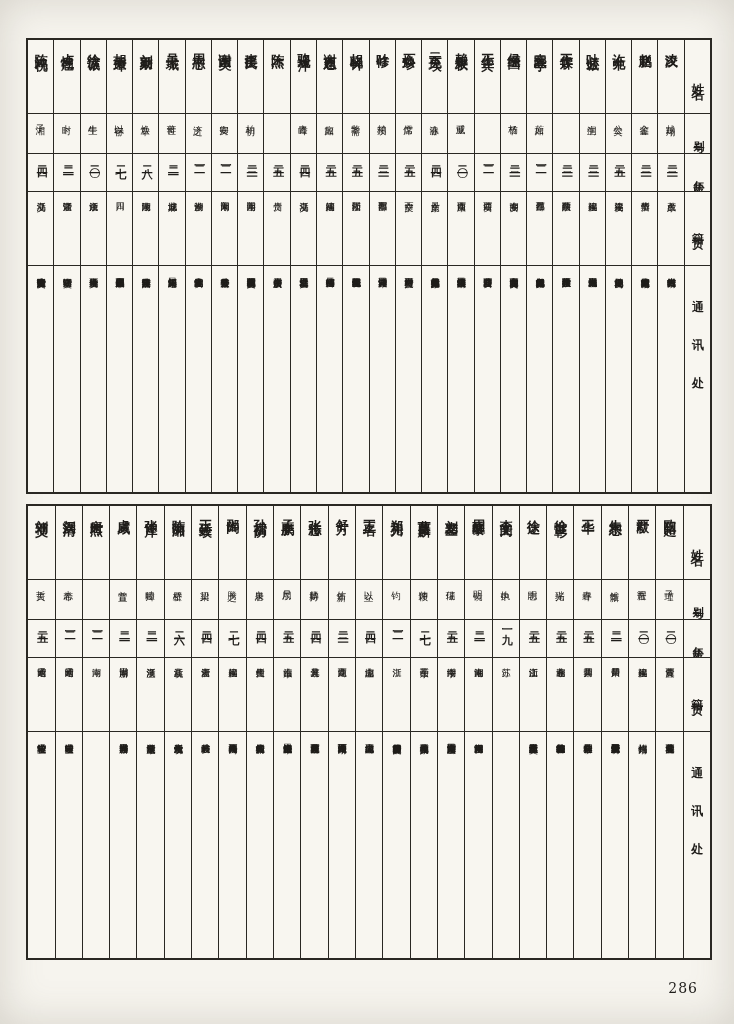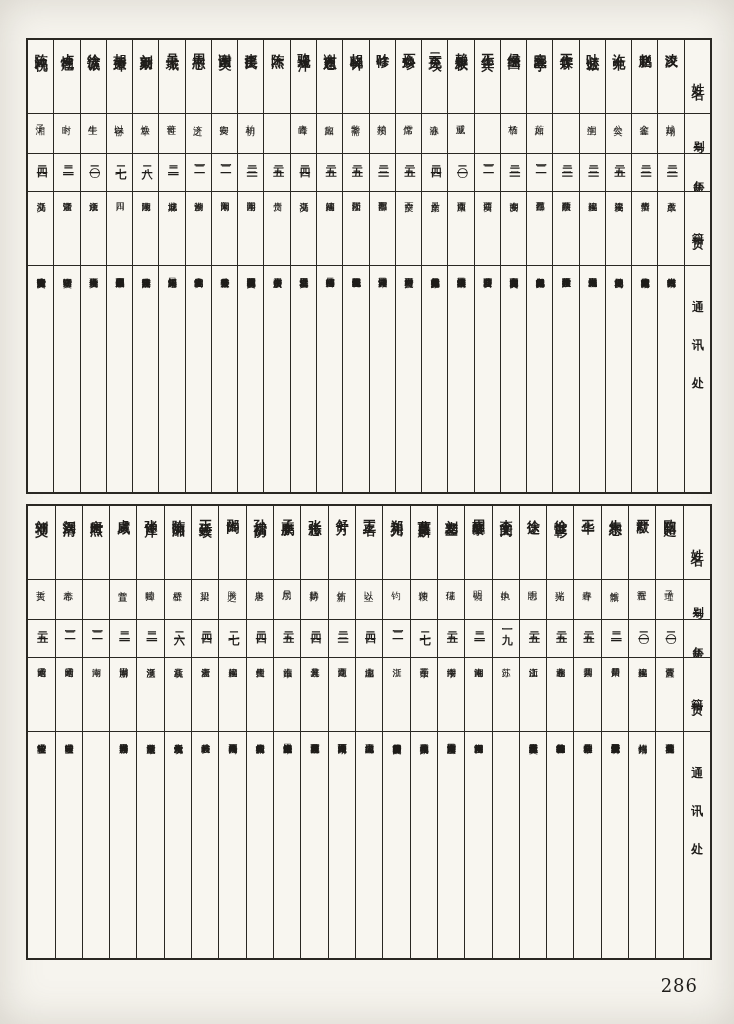--- a/index.html
+++ b/index.html
@@ -56,21 +56,21 @@
     padding-top:0;
   }
   .header-col .h-name{font-size:13px;letter-spacing:4px;}
   .header-col .h-alias{font-size:11px;letter-spacing:2px;}
   .header-col .h-age{font-size:11px;letter-spacing:2px;}
   .header-col .h-origin{font-size:12px;letter-spacing:6px;}
   .header-col .h-address{font-size:12px;letter-spacing:38px;padding-top:24px;justify-content:flex-start;}
   .page-number{
     position:absolute;
     right:36px;bottom:28px;
-    font-size:18px;
+    font-size:14px;
     letter-spacing:1px;
   }
 </style>
 </head>
 <body>
 
 <div class="sheet">
   <div class="dir-table" id="top-table">
       <div class="col header-col">
         <div class="cell h-name">姓名</div>

